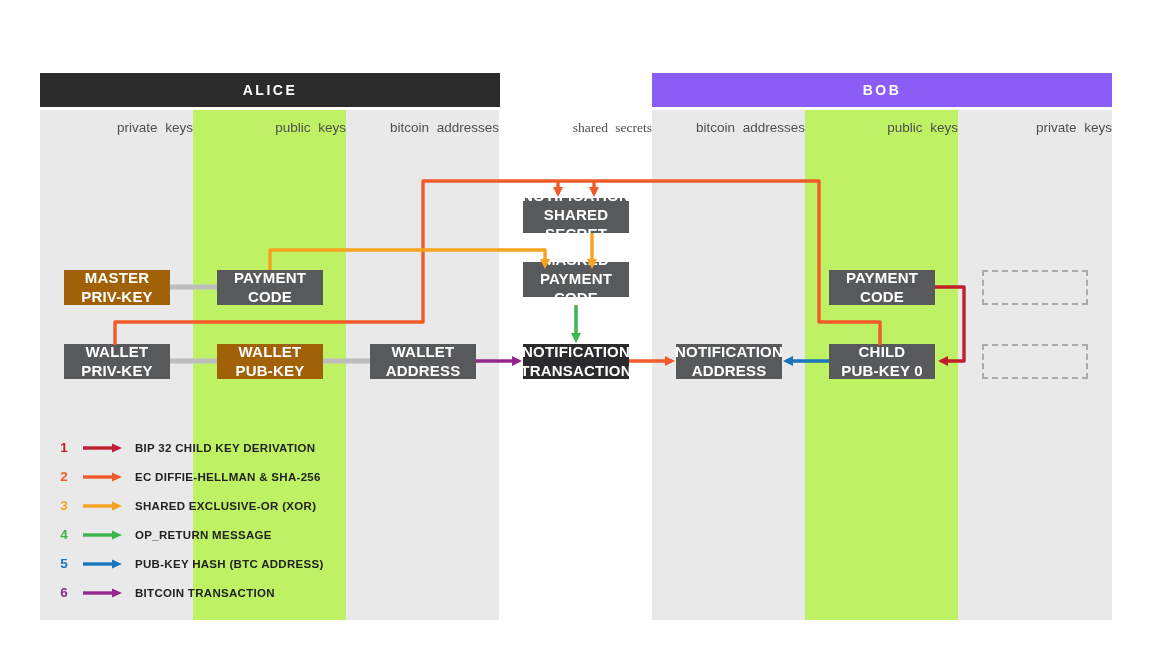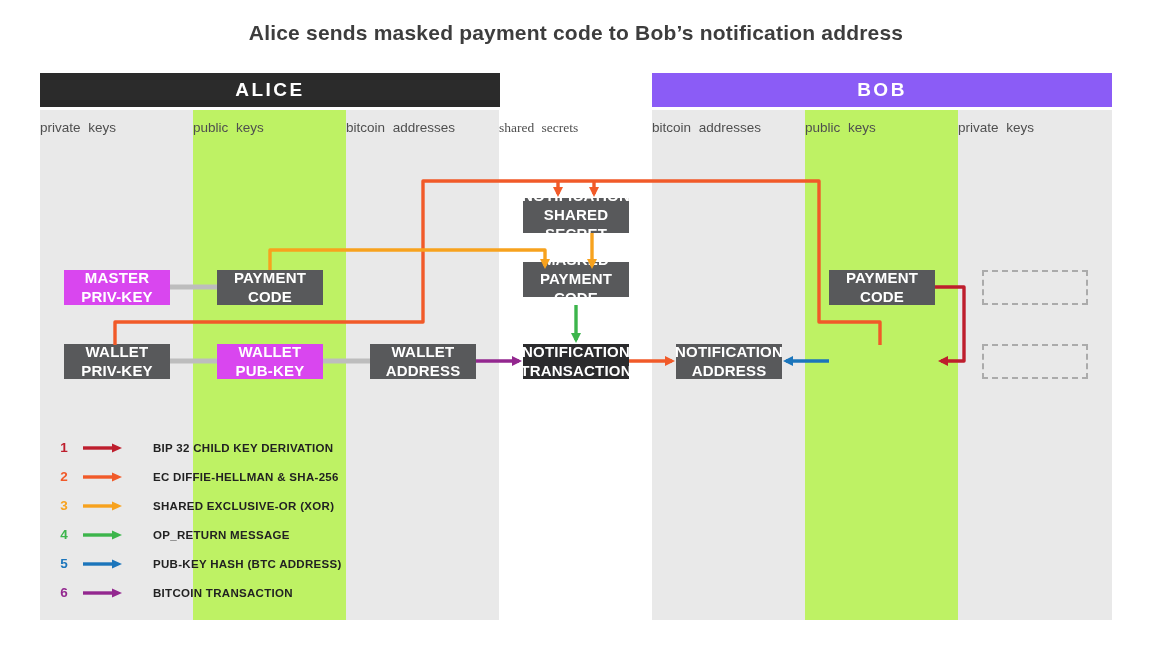--- a/index.html
+++ b/index.html
@@ -1,35 +1,35 @@
 <!DOCTYPE html>
 <html><head>
 <meta charset="utf-8">
 <style>
   html,body{margin:0;padding:0;}
   body{background:#ffffff;font-family:"Liberation Sans","DejaVu Sans",sans-serif;}
   .canvas{position:relative;width:1152px;height:648px;background:#ffffff;overflow:hidden;}
   .title{position:absolute;top:21px;left:0;width:100%;text-align:center;font-size:21px;font-weight:bold;color:#3d3d3d;letter-spacing:0.2px;}
-  .hdr{position:absolute;top:73px;width:460px;height:34px;display:flex;align-items:center;justify-content:center;color:#fff;font-size:19px;font-weight:bold;letter-spacing:2.5px;}
+  .hdr{position:absolute;top:73px;width:460px;height:34px;display:flex;align-items:center;justify-content:center;color:#fff;font-size:14px;font-weight:bold;letter-spacing:2.5px;}
   .col{position:absolute;top:110px;width:153px;height:510px;}
   .shade-a{background:#e9e9e9;}
   .shade-b{background:#bef264;}
   .shade-none{background:transparent;font-family:Liberation Serif, serif;}
-  .col-label{position:absolute;top:10px;left:0;width:100%;text-align:left;font-size:13.5px;color:#4f4f4f;word-spacing:4px;}
+  .col-label{position:absolute;top:10px;left:0;width:100%;text-align:right;font-size:13.5px;color:#4f4f4f;word-spacing:4px;}
   .box{position:absolute;width:106px;height:35px;display:flex;align-items:center;justify-content:center;text-align:center;color:#fff;font-weight:bold;font-size:15px;line-height:1.25;letter-spacing:0.2px;white-space:pre-line;}
   .dark{background:#58595b;}
   .darkest{background:#2b2b2d;}
-  .light{background:#d946ef;}
+  .light{background:#a16207;}
   .dashed{background:transparent;border:2px dashed #ababab;width:102px;height:31px;}
   .overlay{position:absolute;top:0;left:0;pointer-events:none;}
   .legend{position:absolute;left:52px;top:437px;display:flex;flex-direction:column;gap:8px;}
   .lrow{display:flex;align-items:center;height:21px;}
   .lnum{width:24px;text-align:center;font-size:13.5px;font-weight:bold;}
   .larrow{width:40px;height:10px;margin-left:6px;}
-  .llabel{margin-left:31px;font-size:11.5px;font-weight:bold;color:#222222;letter-spacing:0.3px;}
+  .llabel{margin-left:13px;font-size:11.5px;font-weight:bold;color:#222222;letter-spacing:0.3px;}
   .c1{color:#be1e2d}.c2{color:#f15a29}.c3{color:#f7a21e}.c4{color:#3cb54b}.c5{color:#1b75bb}.c6{color:#93278f}
 </style>
 </head>
 <body>
 
 <div class="canvas">
 
   <div class="col shade-a" style="left:40px">
     <div class="col-label">private keys</div>
   </div>
@@ -45,21 +45,20 @@
   <div class="col shade-a" style="left:652px">
     <div class="col-label">bitcoin addresses</div>
   </div>
   <div class="col shade-b" style="left:805px">
     <div class="col-label">public keys</div>
   </div>
   <div class="col shade-a" style="left:958px;width:154px">
     <div class="col-label">private keys</div>
   </div>
 
-  <div class="title">Alice sends masked payment code to Bob’s notification address</div>
   <div class="hdr" style="left:40px;background:#2b2b2b">ALICE</div>
   <div class="hdr" style="left:652px;background:#8b5cf6">BOB</div>
 
   <div class="box light" style="left:64px;top:270px">MASTER
 PRIV-KEY</div>
   <div class="box dark" style="left:217px;top:270px">PAYMENT
 CODE</div>
   <div class="box dark" style="left:64px;top:344px">WALLET
 PRIV-KEY</div>
   <div class="box light" style="left:217px;top:344px">WALLET
@@ -69,20 +68,22 @@
   <div class="box dark" style="left:523px;top:198px">NOTIFICATION
 SHARED SECRET</div>
   <div class="box dark" style="left:523px;top:262px">MASKED
 PAYMENT CODE</div>
   <div class="box darkest" style="left:523px;top:344px">NOTIFICATION
 TRANSACTION</div>
   <div class="box dark" style="left:676px;top:344px">NOTIFICATION
 ADDRESS</div>
   <div class="box dark" style="left:829px;top:270px">PAYMENT
 CODE</div>
+  <div class="box dark" style="left:829px;top:344px">CHILD
+PUB-KEY 0</div>
   <div class="box dashed" style="left:982px;top:270px"></div>
   <div class="box dashed" style="left:982px;top:344px"></div>
 
   <svg class="overlay" width="1152" height="648" viewBox="0 0 1152 648">
     <defs>
       <marker id="ah-red" viewBox="0 0 10 10" refX="7" refY="5" markerWidth="10" markerHeight="10" markerUnits="userSpaceOnUse" orient="auto">
         <path d="M0,0 L10,5 L0,10 Z" fill="#be1e2d"></path>
       </marker>
       <marker id="ah-orange" viewBox="0 0 10 10" refX="7" refY="5" markerWidth="10" markerHeight="10" markerUnits="userSpaceOnUse" orient="auto">
         <path d="M0,0 L10,5 L0,10 Z" fill="#f15a29"></path>

